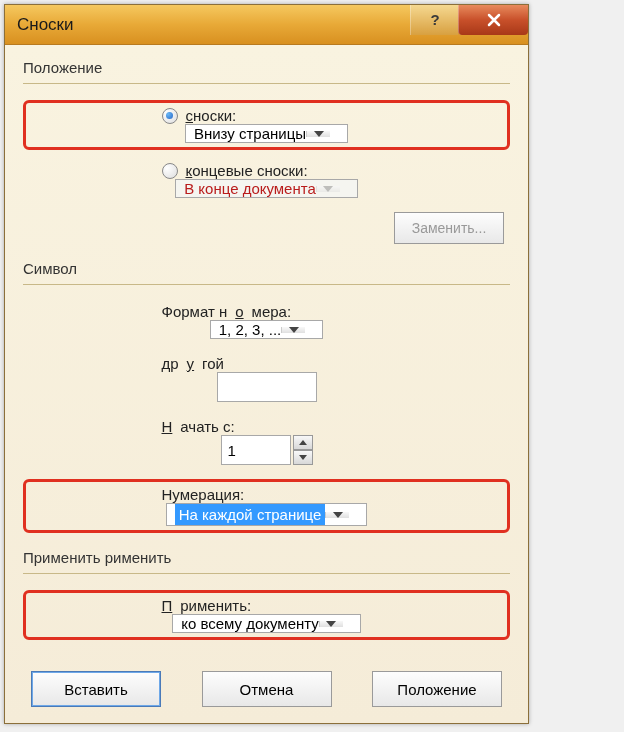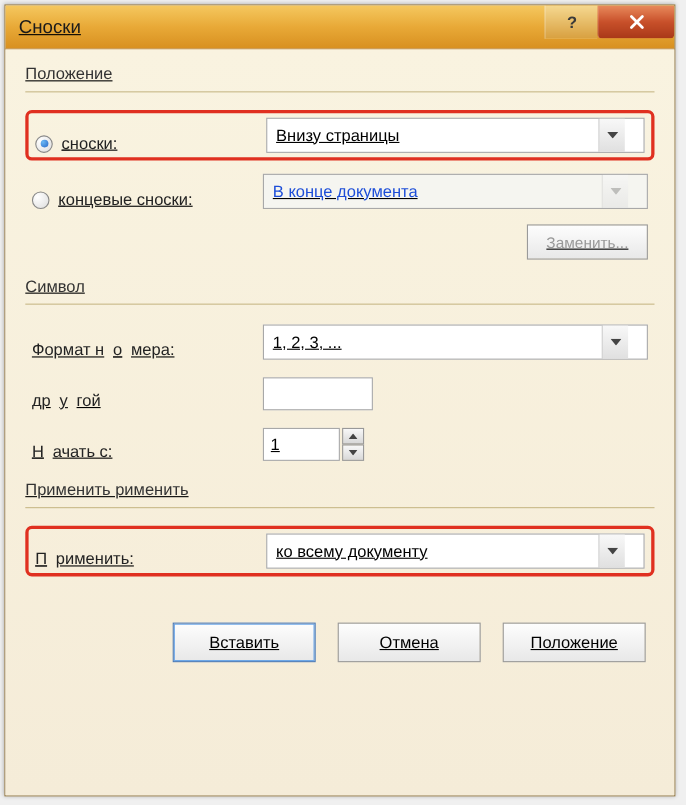--- a/index.html
+++ b/index.html
@@ -5,27 +5,26 @@
     * { box-sizing: border-box; margin: 0; padding: 0; }
     body {
       font-family: Tahoma, "Segoe UI", sans-serif;
       font-size: 14px;
       background: #f0f0f0;
       width: 624px;
       height: 732px;
       overflow: hidden;
     }
     .window {
-      width: 610px;
+      width: 525px;
       height: 720px;
       margin: 4px;
       border: 1px solid #8b6f3a;
       background: #fff;
       box-shadow: 0 0 4px rgba(0,0,0,0.3);
-      text-decoration: underline;
     }
     .titlebar {
       height: 40px;
       background: linear-gradient(to bottom, #f5c85f 0%, #e8a937 50%, #d89020 100%);
       display: flex;
       align-items: center;
       padding: 0 0 0 12px;
       border-bottom: 1px solid #b87a1f;
     }
     .titlebar-text {
@@ -69,23 +68,24 @@
       position: absolute;
       left: 0;
       right: 0;
       top: 24px;
       height: 1px;
       background: #c8b888;
     }
     .group-body { padding-top: 18px; }
     .row {
       display: flex;
-      align-items: flex-end;
+      align-items: center;
       margin-bottom: 12px;
       padding: 2px 6px;
+      flex-direction: column;
     }
     .row.highlighted {
       border: 3px solid #e03020;
       border-radius: 6px;
       padding: 4px 6px;
       margin-bottom: 10px;
     }
     .row-label {
       width: 210px;
       font-size: 15px;
@@ -118,21 +118,21 @@
       height: 32px;
       border: 1px solid #a8a8a8;
       background: #fff;
       display: flex;
       align-items: center;
       padding: 0 17px 0 8px;
       font-size: 15px;
       position: relative;
     }
     .combo.disabled {
-      color: #1d4ed8;
+      color: #b91c1c;
       background: #f5f5f0;
     }
     .combo.selected .combo-text {
       background: #3399ff;
       color: #fff;
       padding: 2px 4px;
     }
     .combo-arrow {
       width: 24px;
       height: 100%;
@@ -196,23 +196,23 @@
       width: 20px;
       height: 15px;
       border: 1px solid #999;
       background: linear-gradient(to bottom, #f8f8f8, #d8d8d8);
       display: flex;
       align-items: center;
       justify-content: center;
     }
     .dialog-buttons {
       display: flex;
-      justify-content: flex-end;
+      justify-content: space-between;
       gap: 20px;
-      margin-top: 42px;
+      margin-top: 31px;
       padding: 0 8px;
     }
     .dialog-buttons .btn { min-width: 130px; height: 36px; font-size: 15px; }
   </style>
 </head>
 <body>
 
 <div class="window">
   <div class="titlebar">
     <span class="titlebar-text">Сноски</span>
@@ -299,20 +299,31 @@
                   </svg>
                 </div>
               <div class="spinner-btn">
                   <svg width="8" height="5">
                     <path d="M0 0 L4 5 L8 0 Z" fill="#444"></path>
                   </svg>
                 </div>
             </div>
           </div>
         </div>
+        <div class="row highlighted">
+          <div class="row-label">Нумерация:</div>
+          <div class="combo selected">
+            <span class="combo-text">На каждой странице</span>
+            <span class="combo-arrow">
+                <svg width="10" height="6">
+                  <path d="M0 0 L5 6 L10 0 Z" fill="#444"></path>
+                </svg>
+              </span>
+          </div>
+        </div>
       </div>
     </div>
 
     <div class="group">
       <div class="group-label">Применить рименить</div>
       <div class="group-body">
         <div class="row highlighted">
           <div class="row-label"><span class="underline">П</span>рименить:</div>
           <div class="combo">
             <span class="combo-text">ко всему документу</span>

